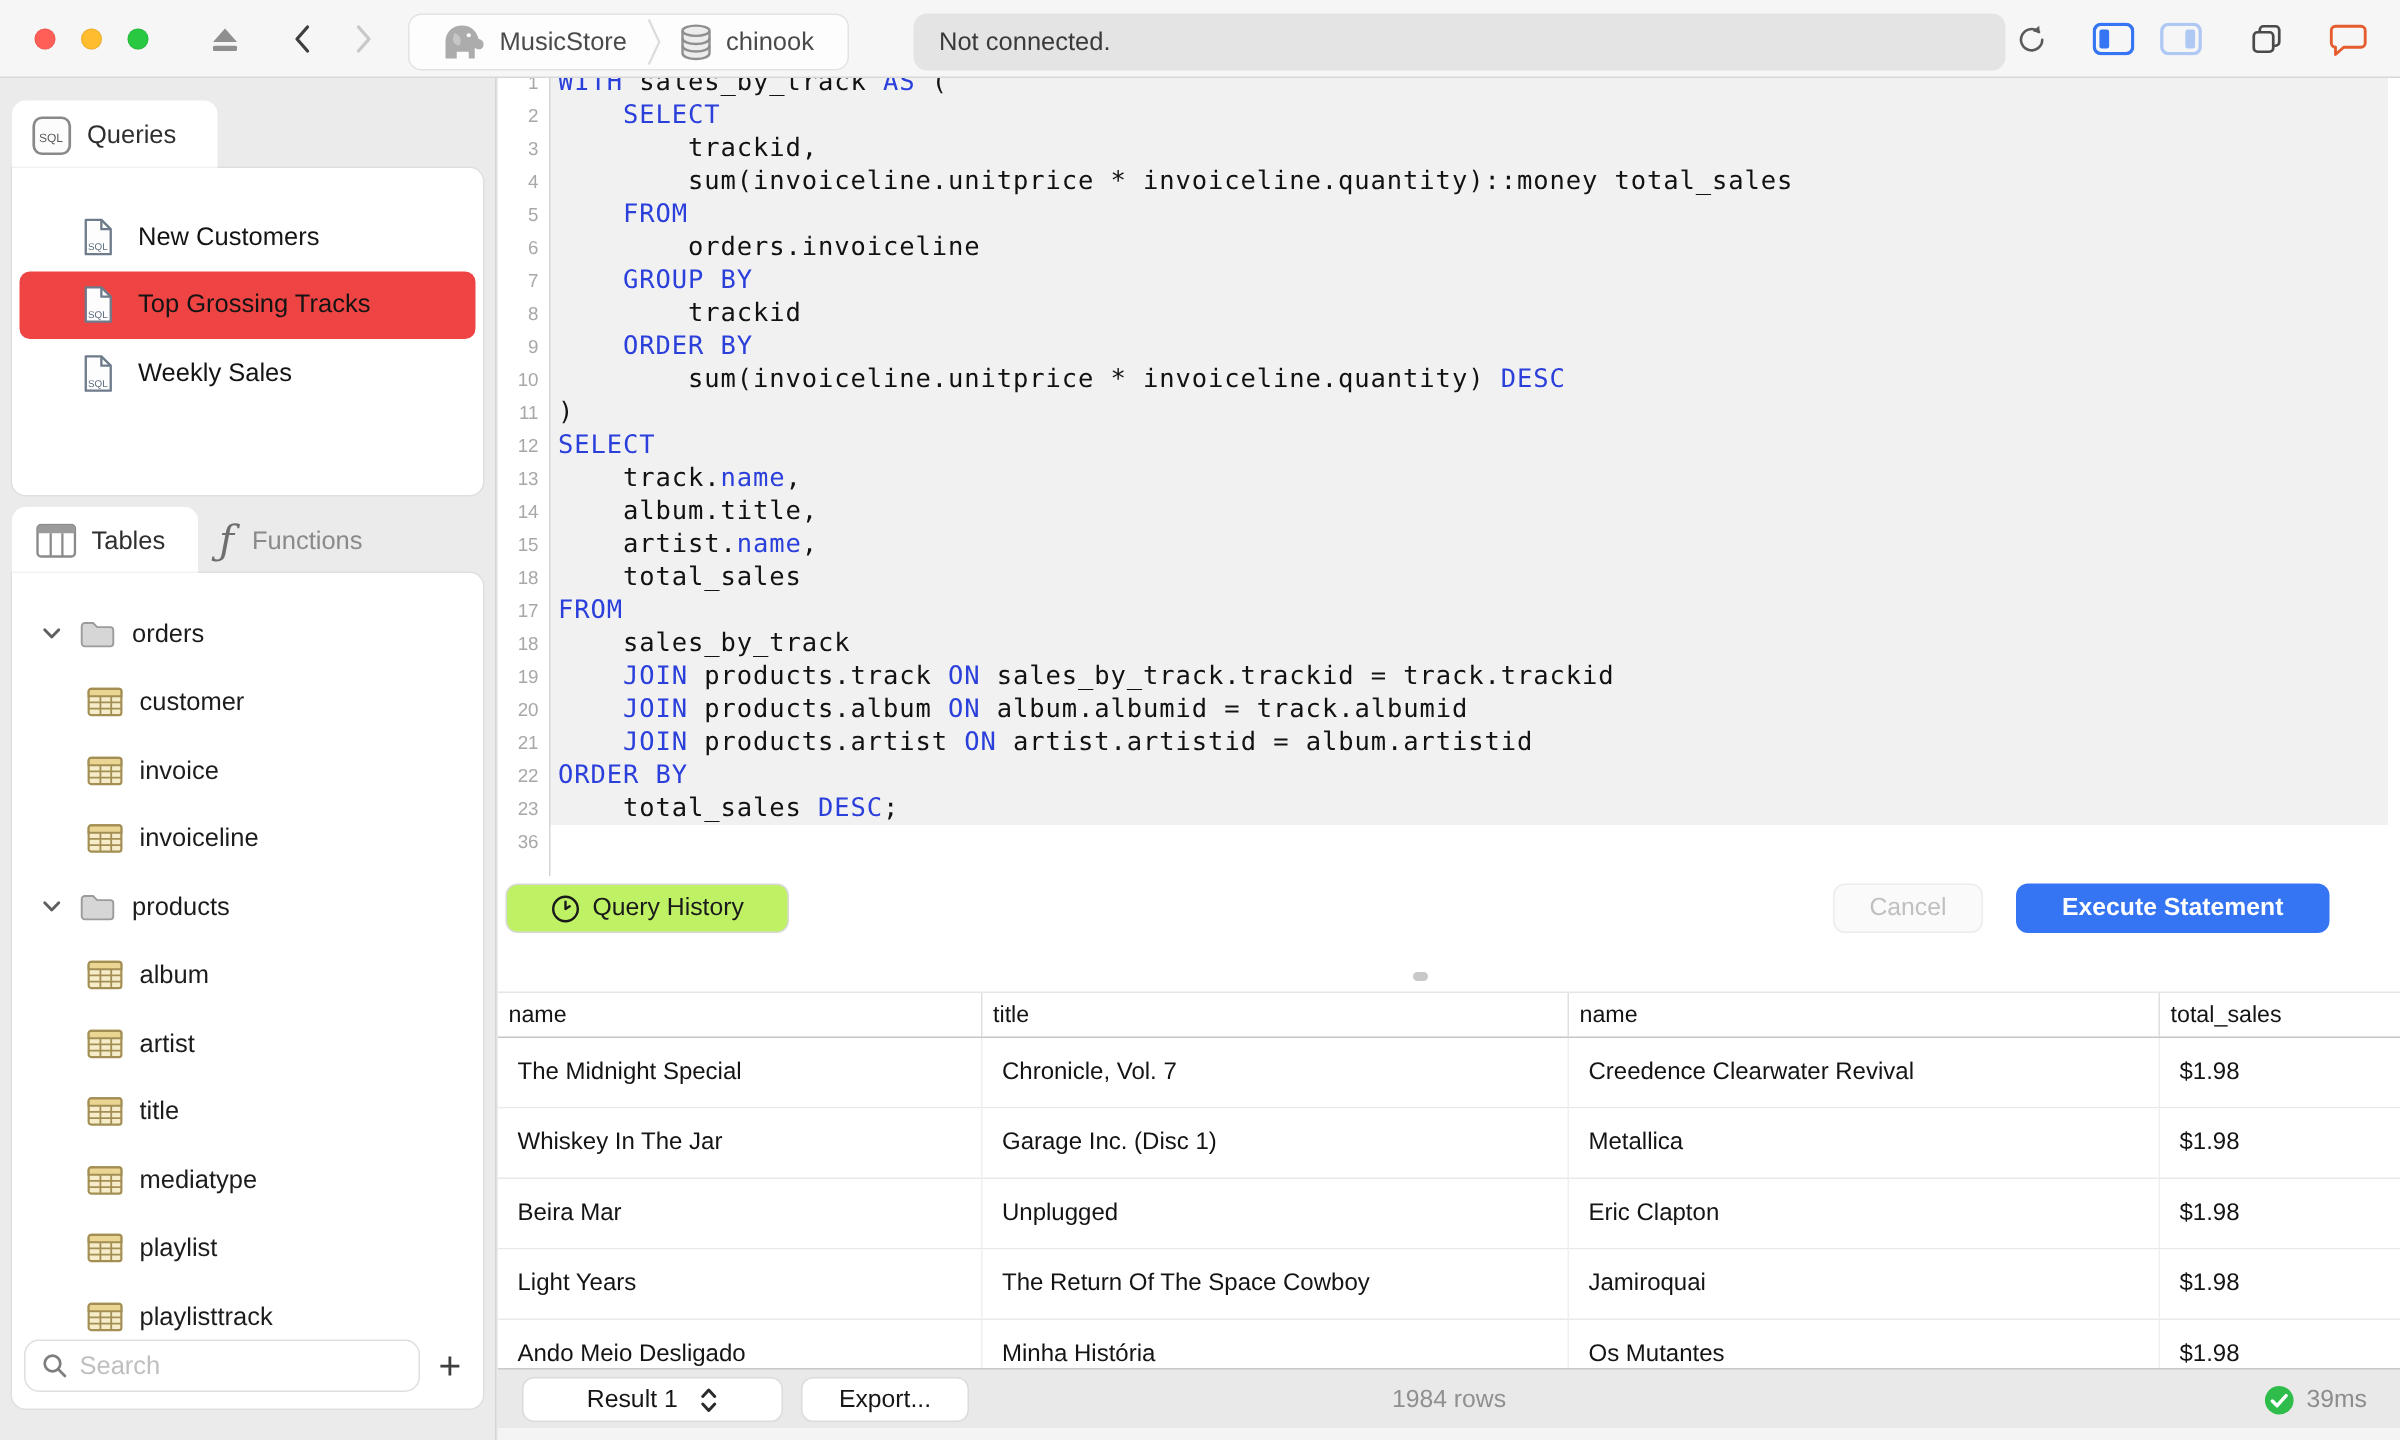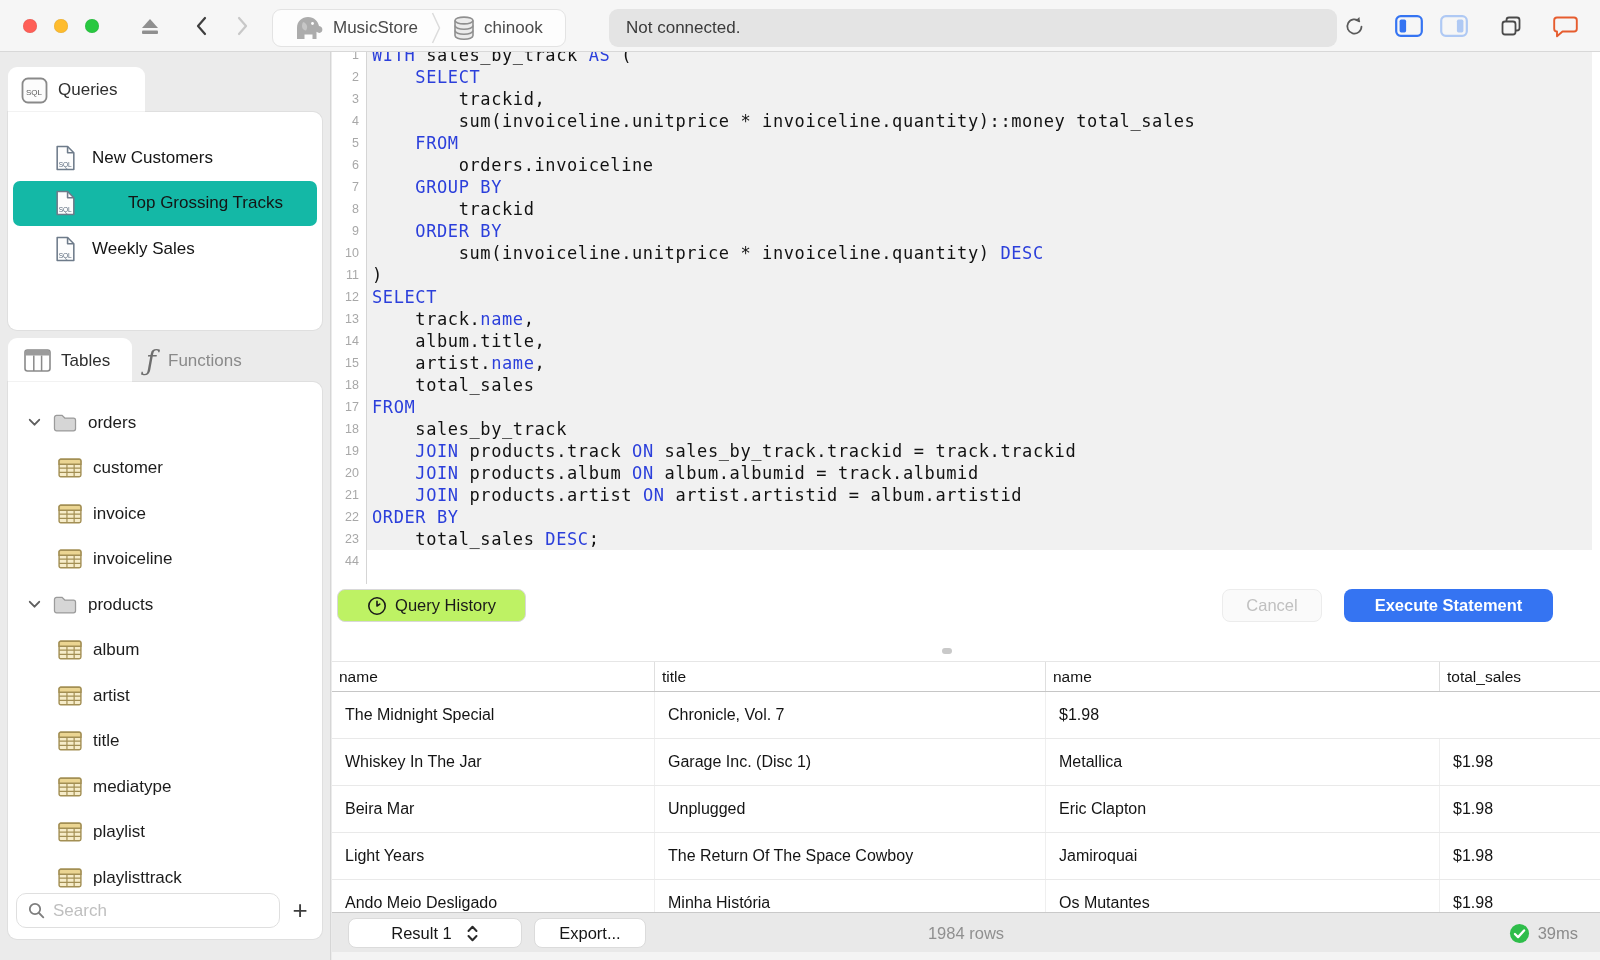--- a/index.html
+++ b/index.html
@@ -26,21 +26,21 @@
   .tab.inactive .tab-label { color:#8A8A8A; }
   .panel { position:absolute; background:#FFFFFF; border-radius:0 9px 9px 9px; box-shadow:0 0 0 1px rgba(0,0,0,.05); overflow:hidden; }
   .qtab { left:8px; top:15px; width:137px; height:46px; }
   .qpanel { left:8px; top:60px; width:314px; height:218px; }
   .ttabs-tables { left:8px; top:286px; width:124px; height:45px; }
   .ttabs-functions { left:132px; top:286px; width:160px; height:45px; }
   .tpanel { left:8px; top:330px; width:314px; height:557px; }
 
   .qlist { padding-top:23px; }
   .qrow { height:45.5px; margin:0 5px; border-radius:7px; display:flex; align-items:center; }
-  .qrow.selected { background:#14b8a6;gap:36px; }
+  .qrow.selected { background:#ef4444; }
   .qicon { margin-left:42px; width:21px; height:26px; display:flex; }
   .qlabel { margin-left:16px; font-size:17px; color:#141414; }
 
   .tree { padding-top:18px; }
   .trow { height:45.5px; display:flex; align-items:center; }
   .chev { margin-left:20px; width:14px; display:flex; }
   .ficon { margin-left:10px; width:26px; display:flex; }
   .trow.folder .tlabel { margin-left:10px; }
   .ticon { margin-left:50px; width:24px; display:flex; }
   .trow.table .tlabel { margin-left:11px; }
@@ -462,21 +462,21 @@
   </div>
           <div class="cl hl">
     <span class="ln">22</span>
     <span class="ct"><span class="k">ORDER BY</span></span>
   </div>
           <div class="cl hl">
     <span class="ln">23</span>
     <span class="ct"><span>    total_sales </span><span class="k">DESC</span><span>;</span></span>
   </div>
           <div class="cl">
-    <span class="ln">44</span>
+    <span class="ln">36</span>
     <span class="ct"><span></span></span>
   </div>
         </div>
       <div class="gutterline"></div>
     </div>
 
     <div class="ebtn qh-btn">
       <svg width="20" height="20" viewBox="0 0 20 20">
           <circle cx="10" cy="10" r="8.2" fill="none" stroke="#1A1A1A" stroke-width="1.6"></circle>
           <path d="M10 10 L10 5.2 M10 10 L12.8 8.2" stroke="#1A1A1A" stroke-width="1.6" stroke-linecap="round"></path>
@@ -492,20 +492,21 @@
       <div class="rhead" id="result-head">
           <span>name</span>
           <span>title</span>
           <span>name</span>
           <span>total_sales</span>
         </div>
       <div id="result-body">
           <div class="rrow">
             <span>The Midnight Special</span>
             <span>Chronicle, Vol. 7</span>
+            <span>Creedence Clearwater Revival</span>
             <span>$1.98</span>
           </div>
           <div class="rrow">
             <span>Whiskey In The Jar</span>
             <span>Garage Inc. (Disc 1)</span>
             <span>Metallica</span>
             <span>$1.98</span>
           </div>
           <div class="rrow">
             <span>Beira Mar</span>

